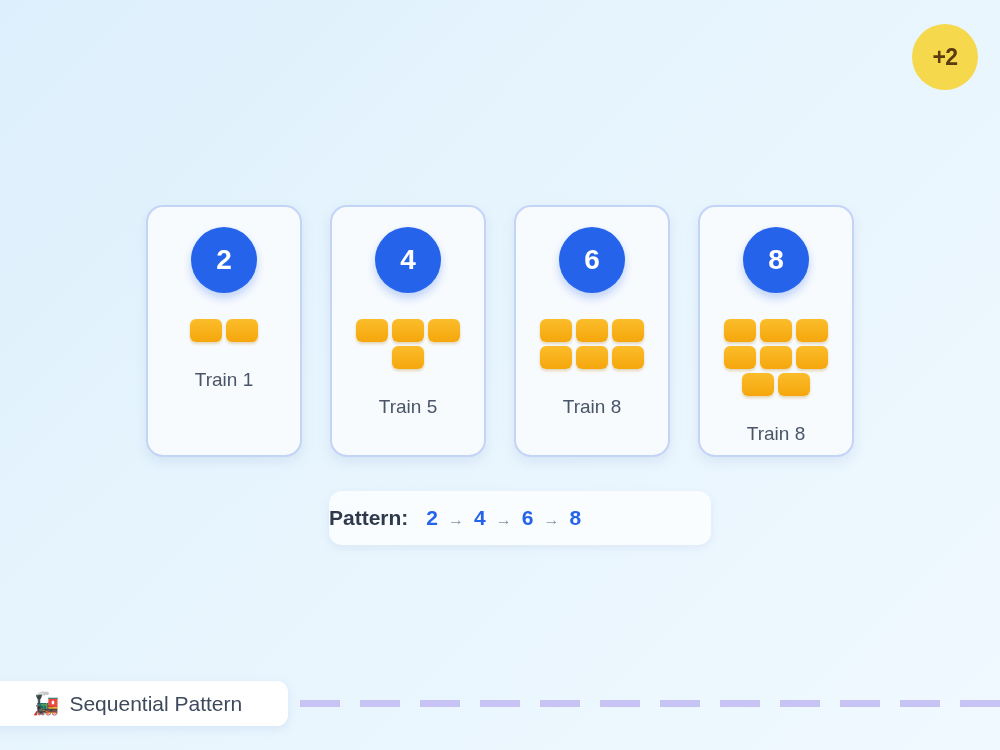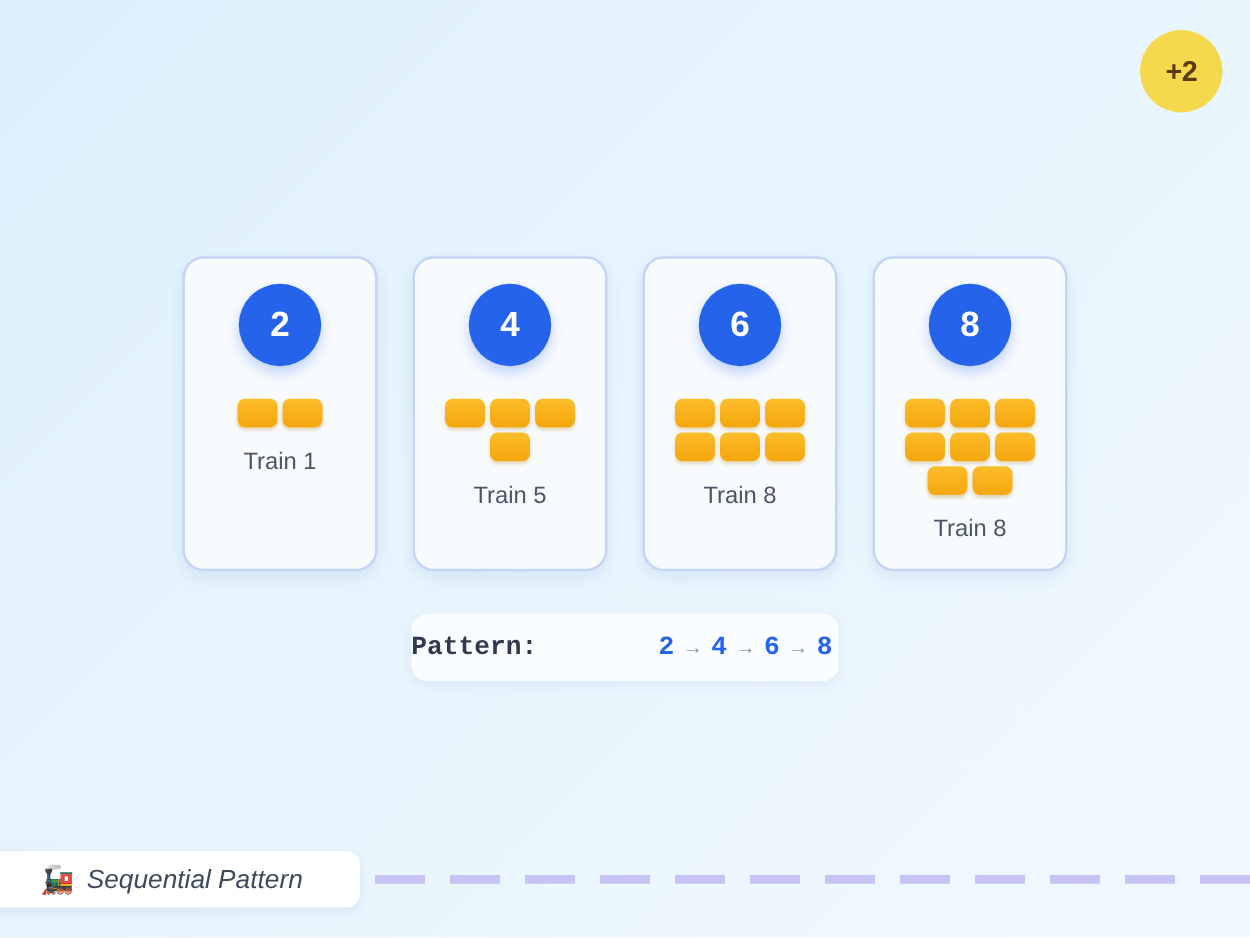--- a/index.html
+++ b/index.html
@@ -88,42 +88,41 @@
 
   .block {
     width: 32px;
     height: 23px;
     border-radius: 6px;
     background: linear-gradient(180deg, #fbbd2b 0%, #f5a60c 100%);
     box-shadow: 0 2px 3px rgba(180, 130, 20, 0.30);
   }
 
   .card-label {
-    margin-top: 17px;
+    margin-top: 27px;
     font-size: 19px;
     color: #4a5568;
     white-space: nowrap;
     flex: 0 0 auto;
   }
 
   
   #pattern-pill {
     position: absolute;
     left: 329px;
     top: 491px;
-    width: 342px;
+    width: 382px;
     height: 54px;
     background: #fafdff;
     border-radius: 13px;
     box-shadow: 0 3px 9px rgba(120, 150, 200, 0.13);
     display: flex;
     align-items: center;
-    justify-content: space-between;
+    justify-content: flex-start;
     gap: 9px;
-    font-family: Liberation Mono, monospace;
   }
 
   #pattern-title {
     font-size: 21px;
     font-weight: bold;
     color: #2f3b4d;
     margin-right: 4px;
   }
 
   .pattern-num {
@@ -167,21 +166,20 @@
     gap: 10px;
     padding-left: 56px;
   }
 
   #caption-icon { font-size: 22px; line-height: 1; }
 
   #caption-text {
     font-size: 21px;
     color: #3d4a5c;
     white-space: nowrap;
-    font-style: italic;
   }
 </style>
 </head>
 <body>
 
 <div id="score-badge">+2</div>
 
 <div id="cards-row">
     <div class="train-card">
       <div class="count-circle">2</div>

